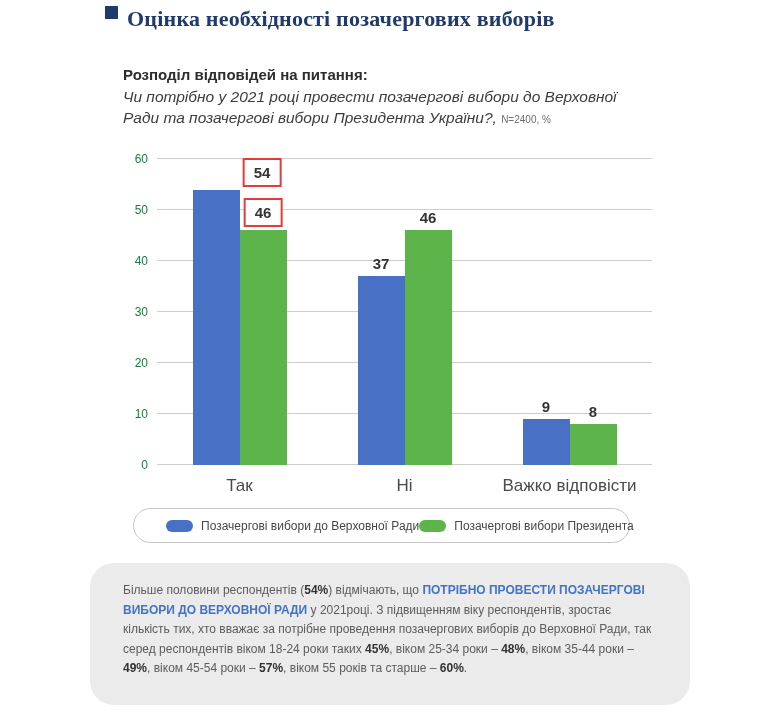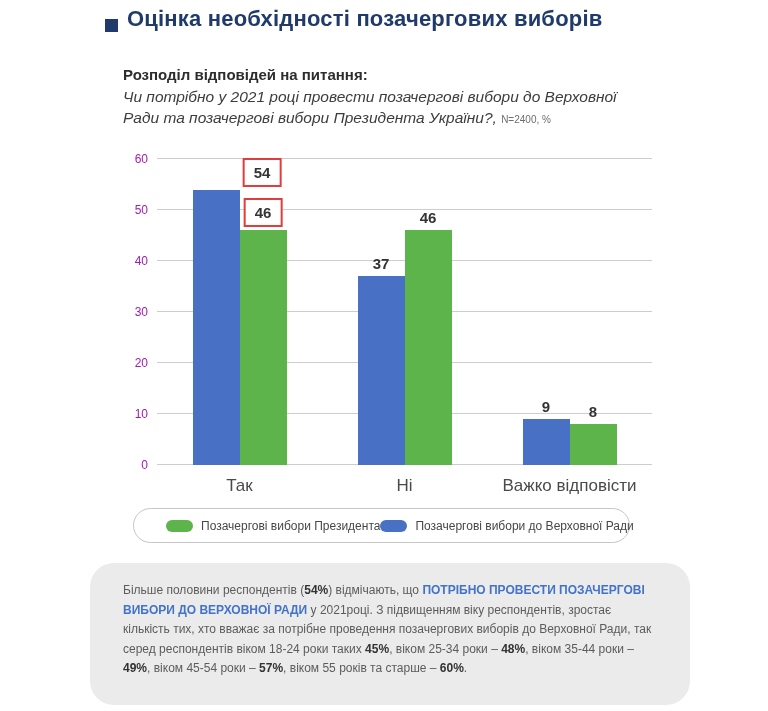--- a/index.html
+++ b/index.html
@@ -7,21 +7,21 @@
     width: 768px; height: 711px;
     background: #ffffff;
     font-family: "Liberation Sans", sans-serif;
     -webkit-font-smoothing: antialiased;
   }
   .slide { position: relative; width: 768px; height: 711px; background: #ffffff; overflow: hidden; }
 
   
   .slide-header {
     position: absolute; left: 105px; top: 6px;
-    display: flex; align-items: flex-end; gap: 9px;
+    display: flex; align-items: flex-start; gap: 9px; font-family: Liberation Serif, serif;
   }
   .bullet { width: 13px; height: 13px; background: #1f3a6b; flex: 0 0 auto; }
   .title {
     margin: 0; font-size: 22px; font-weight: bold; color: #1f3a6b;
     letter-spacing: 0.2px; white-space: nowrap;
   }
 
   
   .question { position: absolute; left: 123px; top: 66px; width: 580px; }
   .q-lead { font-size: 15px; font-weight: bold; color: #2d2d2d; margin-bottom: 3px; }
@@ -31,21 +31,21 @@
   
   .plot {
     position: absolute; left: 157px; top: 159px; width: 495px; height: 306px;
   }
   .gridline {
     position: absolute; left: 0; right: 0; height: 1px;
     background: #cdcdcd; z-index: 1;
   }
   .ytick {
     position: absolute; left: -47px; width: 38px; text-align: right;
-    font-size: 12px; color: #a21caf; z-index: 1;
+    font-size: 12px; color: #15803d; z-index: 1;
   }
   .groups {
     position: absolute; left: 0; right: 0; top: 0; bottom: 0;
     display: flex; justify-content: space-around; align-items: flex-end;
     z-index: 2;
   }
   .group { display: flex; align-items: flex-end; position: relative; height: 100%; }
   .bar { width: 47px; position: relative; }
   .bar-value {
     position: absolute; bottom: 100%; left: 50%; transform: translateX(-50%);
@@ -142,26 +142,26 @@
           <div class="bar" style="height: 13.3333%; background: rgb(92, 180, 74);">
             <div class="bar-value">8</div>
           </div>
           <div class="cat-label">Важко відповісти</div>
         </div>
       </div>
     </section>
 
   <div class="legend" id="legend">
       <div class="legend-item">
+        <span class="legend-marker" style="background: rgb(72, 113, 197);"></span>
+        <span class="legend-label">Позачергові вибори до Верховної Ради</span>
+      </div>
+      <div class="legend-item">
         <span class="legend-marker" style="background: rgb(92, 180, 74);"></span>
         <span class="legend-label">Позачергові вибори Президента</span>
-      </div>
-      <div class="legend-item">
-        <span class="legend-marker" style="background: rgb(72, 113, 197);"></span>
-        <span class="legend-label">Позачергові вибори до Верховної Ради</span>
       </div>
     </div>
 
   <div class="summary">
     <p class="summary-text" id="summary"><span>Більше половини респондентів (</span><span class="b">54%</span><span>) відмічають, що </span><span class="b accent" style="color: rgb(66, 115, 200);">ПОТРІБНО ПРОВЕСТИ ПОЗАЧЕРГОВІ ВИБОРИ ДО ВЕРХОВНОЇ РАДИ</span><span> у 2021році. З підвищенням віку респондентів, зростає кількість тих, хто вважає за потрібне проведення позачергових виборів до Верховної Ради, так серед респондентів віком 18-24 роки таких </span><span class="b">45%</span><span>, віком 25-34 роки – </span><span class="b">48%</span><span>, віком 35-44 роки – </span><span class="b">49%</span><span>, віком 45-54 роки – </span><span class="b">57%</span><span>, віком 55 років та старше – </span><span class="b">60%</span><span>.</span></p>
   </div>
 
 </div>
 
 </body></html>

